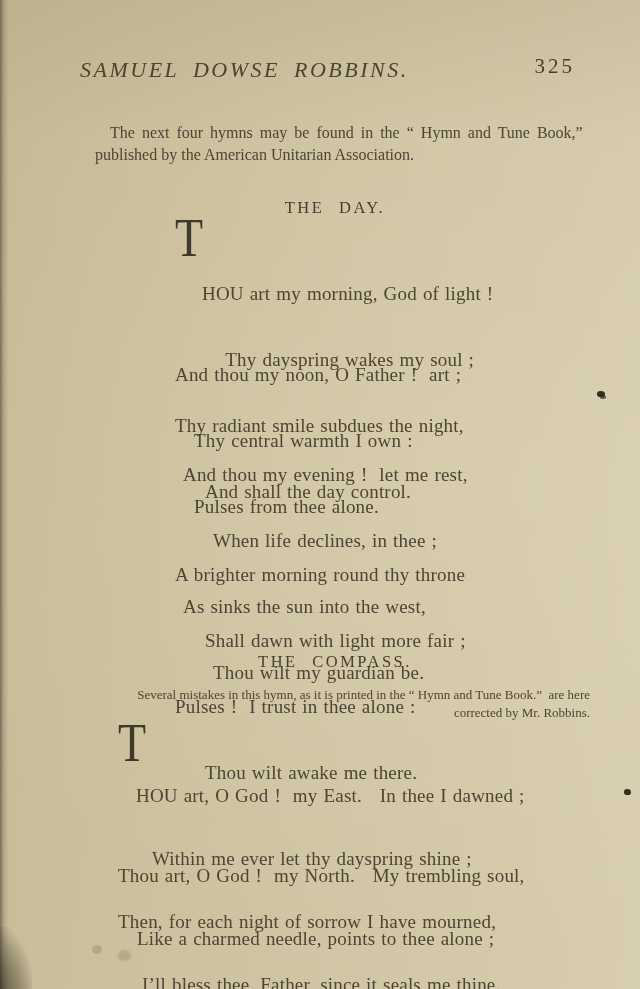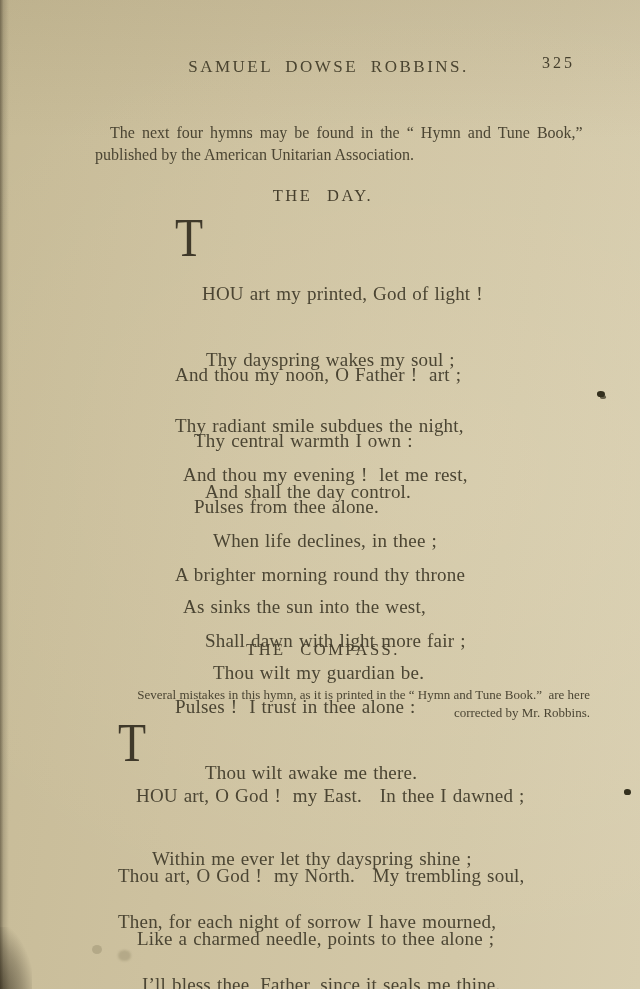--- a/index.html
+++ b/index.html
@@ -30,33 +30,33 @@
   .speck { position: absolute; background: #34301e; border-radius: 45% 55% 50% 50%; }
   .speck.s1 { left: 597px; top: 391px; width: 8px; height: 6px; box-shadow: 2px 3px 0 -1px rgba(52,48,30,0.7); }
   .speck.s2 { left: 624px; top: 789px; width: 7px; height: 6px; }
   .stain { position: absolute; border-radius: 50%; background: rgba(95,88,60,0.22); }
   .stain.t1 { left: 92px; top: 945px; width: 10px; height: 9px; }
   .stain.t2 { left: 118px; top: 950px; width: 13px; height: 11px; filter: blur(1px); }
 
   
   .running-head { position: absolute; top: 57px; left: 80px; width: 497px; }
   .head-title {
-    text-align: center; font-size: 17px;
+    font-style: italic; font-size: 22px;
     letter-spacing: 2.5px; word-spacing: 6px; color: #4a4430;
   }
-  .page-num { position: absolute; right: 2px; top: -3px; font-size: 16px; letter-spacing: 3px; color: #453f2d; }
+  .page-num { position: absolute; right: 2px; top: -3px; font-size: 21px; letter-spacing: 3px; color: #453f2d; }
 
   
   .intro { position: absolute; top: 110px; left: 83px; width: 500px; font-size: 16px; line-height: 21.5px; margin: 12px; }
   .intro-line { display: block; white-space: pre; }
   .intro-line.first { padding-left: 15px; word-spacing: 3px; }
 
   
   .section-title {
-    position: absolute; left: 73px; width: 500px; margin: 0;
+    position: absolute; left: 73px; width: 500px; margin: 12px;
     text-align: center; font-weight: normal; font-size: 16.5px;
     letter-spacing: 2.5px; word-spacing: 8px; color: #463f2d;
   }
   .section-title.t1 { top: 186px; }
   .section-title.t2 { top: 640px; }
 
   
   .note { position: absolute; top: 673px; left: 50px; width: 540px; text-align: right; font-size: 13px; line-height: 18px; }
   .note-line { display: block; white-space: pre; }
 
@@ -73,21 +73,21 @@
   .poem-compass .stanza { left: 118px; line-height: 21px; }
   .stanza.s1-0 { top: 722px; }
   .stanza.s1-1 { top: 823px; }
 
   .poem-line { white-space: pre; }
   .ml19 { margin-left: 19px; }
   .ml24 { margin-left: 24px; }
   .ml27 { margin-left: 27px; }
   .ml26 { margin-left: 18px; }
   .ml30 { margin-left: 30px; }
-  .ml31 { margin-left: 31px; }
+  .ml31 { margin-left: 31px; text-align: center; }
   .ml34 { margin-left: 34px; }
 
   .drop-cap {
     position: absolute; left: 0; top: -1px;
     font-size: 54px; line-height: 44px; color: #3f392a;
     transform: scaleX(0.85); transform-origin: left top;
   }
 </style>
 </head>
 <body>
@@ -110,21 +110,21 @@
     <span class="intro-line first">The next four hymns may be found in the “ Hymn and Tune Book,”</span>
     <span class="intro-line">published by the American Unitarian Association.</span>
   </p>
 
   <h2 class="section-title t1">THE DAY.</h2>
 
   <section class="poem-day">
 
     <div class="stanza s0-0">
       <span class="drop-cap">T</span>
-      <div class="poem-line ml27">HOU art my printed, God of light !</div>
+      <div class="poem-line ml27">HOU art my morning, God of light !</div>
       <div class="poem-line ml31">Thy dayspring wakes my soul ;</div>
       <div class="poem-line">Thy radiant smile subdues the night,</div>
       <div class="poem-line ml30">And shall the day control.</div>
     </div>
 
     <div class="stanza s0-1">
       <div class="poem-line">And thou my noon, O Father !  art ;</div>
       <div class="poem-line ml19">Thy central warmth I own :</div>
       <div class="poem-line ml19">Pulses from thee alone.</div>
     </div>

